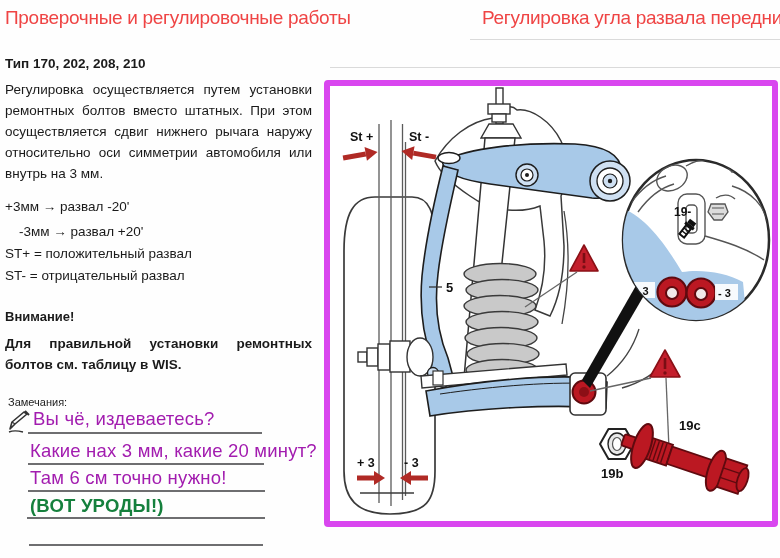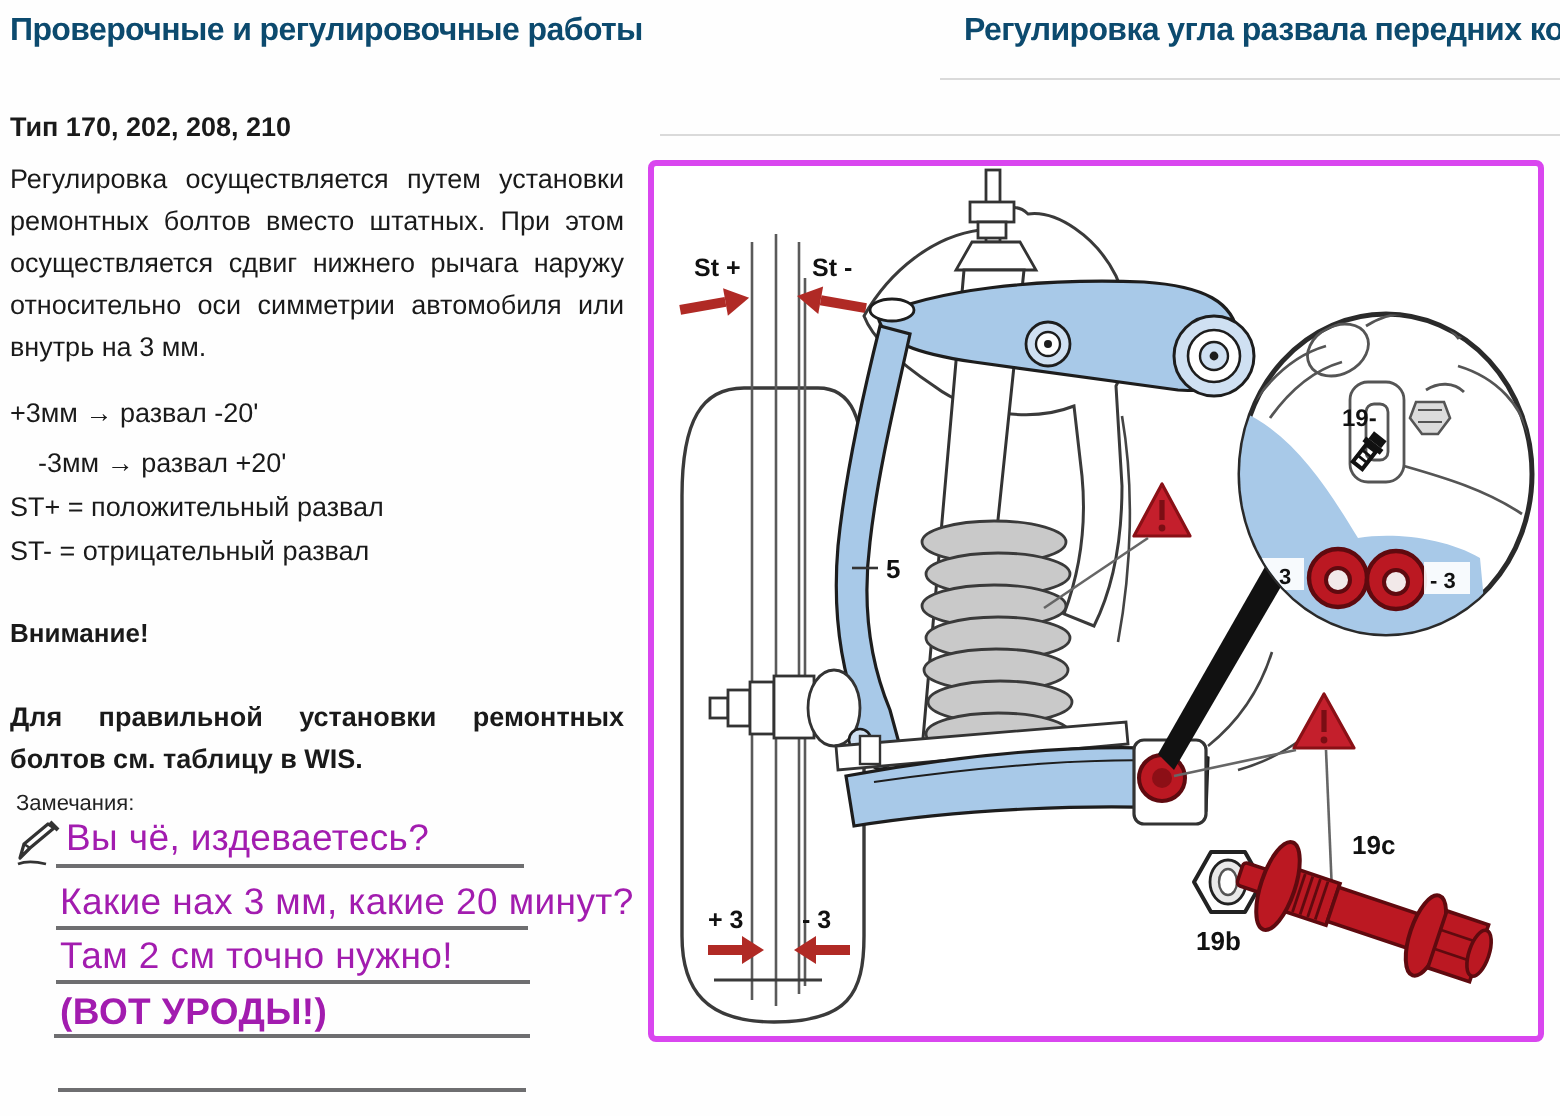--- a/index.html
+++ b/index.html
@@ -1,30 +1,30 @@
 <!DOCTYPE html>
 <html><head>
 <meta charset="utf-8">
 <style>
   html,body{margin:0;padding:0;}
   body{width:780px;height:558px;position:relative;overflow:hidden;background:#fefefe;
        font-family:"Liberation Sans","DejaVu Sans",sans-serif;color:#1a1a1a;}
   .abs{position:absolute;}
-  .hdr{font-size:16px;font-weight:700;letter-spacing:-0.3px;white-space:nowrap;color:#0c4a6e;}
+  .hdr{font-size:19px;font-weight:400;letter-spacing:-0.3px;white-space:nowrap;color:#ef4444;}
   .type{font-size:13.5px;font-weight:700;}
   .para{font-size:13.5px;line-height:21px;text-align:justify;width:307px;}
   .adj{font-size:13.5px;white-space:nowrap;text-align:right;}
   .att-t{font-size:13px;font-weight:700;}
   .att-x{font-size:13.5px;font-weight:700;line-height:21px;text-align:justify;width:307px;}
   .notes-lab{font-size:11px;color:#222;}
   .note{font-size:18.5px;color:#a21caf;white-space:nowrap;letter-spacing:0.2px;}
-  .note.b{font-weight:700;color:#a21caf;}
+  .note.b{font-weight:700;color:#15803d;}
   .uline{height:0;border-top:2px solid #6e6e70;}
   .faint{height:0;border-top:1px solid #dadada;}
-  .frame{border:3px solid #d946ef;border-radius:4px;background:#fff;}
+  .frame{border:6px solid #d946ef;border-radius:4px;background:#fff;}
   svg text{font-family:"Liberation Sans","DejaVu Sans",sans-serif;}
 </style>
 </head>
 <body>
 
 <div class="abs hdr" style="left:5px;top:7px;">Проверочные и регулировочные работы</div>
 <div class="abs hdr" style="left:482px;top:7px;width:298px;overflow:hidden;">Регулировка угла развала передних колес</div>
 
 <div class="abs faint" style="left:470px;top:39px;width:310px;"></div>
 <div class="abs faint" style="left:330px;top:67px;width:450px;"></div>
@@ -32,36 +32,36 @@
 <div class="abs type" style="left:5px;top:56px;">Тип 170, 202, 208, 210</div>
 
 <div class="abs para" style="left:5px;top:79px;">Регулировка осуществляется путем установки ремонтных болтов вместо штатных. При этом осуществляется сдвиг нижнего рычага наружу относительно оси симметрии автомобиля или внутрь на 3 мм.</div>
 
 <div class="abs adj" style="left:5px;top:199px;">+3мм → развал -20'</div>
 <div class="abs adj" style="left:19px;top:224px;">-3мм → развал +20'</div>
 <div class="abs adj" style="left:5px;top:246px;">ST+ = положительный развал</div>
 <div class="abs adj" style="left:5px;top:268px;">ST- = отрицательный развал</div>
 
 <div class="abs att-t" style="left:5px;top:309px;">Внимание!</div>
-<div class="abs att-x" style="left:5px;top:348px;">Для правильной установки ремонтных болтов см. таблицу в WIS.</div>
+<div class="abs att-x" style="left:5px;top:333px;">Для правильной установки ремонтных болтов см. таблицу в WIS.</div>
 
 <div class="abs notes-lab" style="left:8px;top:396px;">Замечания:</div>
 
 <svg class="abs" style="left:5px;top:408px;" width="26" height="28" viewBox="0 0 26 28">
   <path d="M22,6 L10,16 L5,21 L7,14 L19,4 Z" fill="#fff" stroke="#333" stroke-width="1.6" stroke-linejoin="round"></path>
   <path d="M10,16 L7,14" stroke="#333" stroke-width="1.2"></path>
   <path d="M20,3 L24,7" stroke="#333" stroke-width="2"></path>
   <path d="M4,24 C9,22 14,23 18,24" stroke="#333" stroke-width="1.4" fill="none"></path>
 </svg>
 
 <div class="abs note" style="left:33px;top:408px;">Вы чё, издеваетесь?</div>
 <div class="abs uline" style="left:28px;top:432px;width:234px;"></div>
 <div class="abs note" style="left:30px;top:440px;">Какие нах 3 мм, какие 20 минут?</div>
 <div class="abs uline" style="left:28px;top:463px;width:236px;"></div>
-<div class="abs note" style="left:30px;top:467px;">Там 2 см точно нужно!</div>
+<div class="abs note" style="left:30px;top:467px;">Там 6 см точно нужно!</div>
 <div class="abs uline" style="left:28px;top:490px;width:237px;"></div>
 <div class="abs note b" style="left:30px;top:495px;">(ВОТ УРОДЫ!)</div>
 <div class="abs uline" style="left:27px;top:517px;width:238px;"></div>
 <div class="abs uline" style="left:29px;top:544px;width:234px;"></div>
 
 <div class="abs frame" style="left:324px;top:80px;width:442px;height:435px;">
 <svg width="442" height="435" viewBox="0 0 442 435">
   <defs>
     <clipPath id="insetClip">
           <ellipse cx="366" cy="154" rx="73" ry="80"></ellipse>

